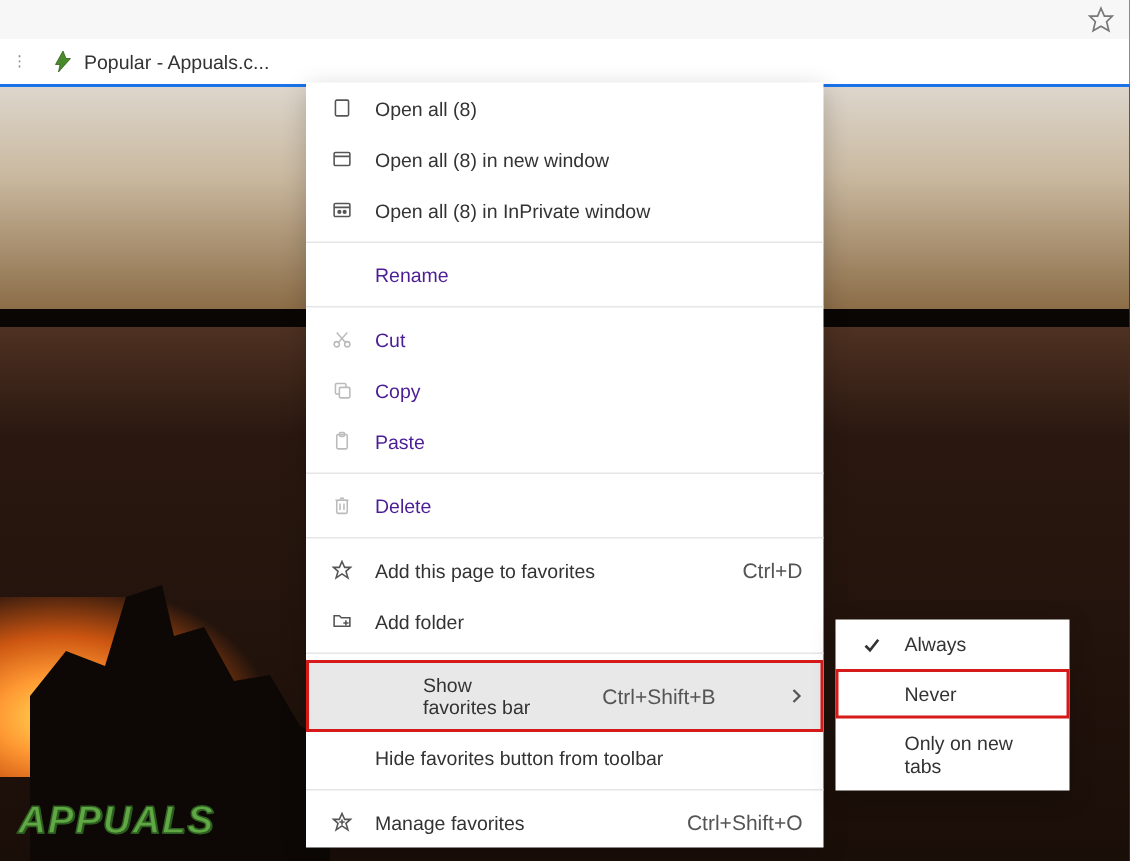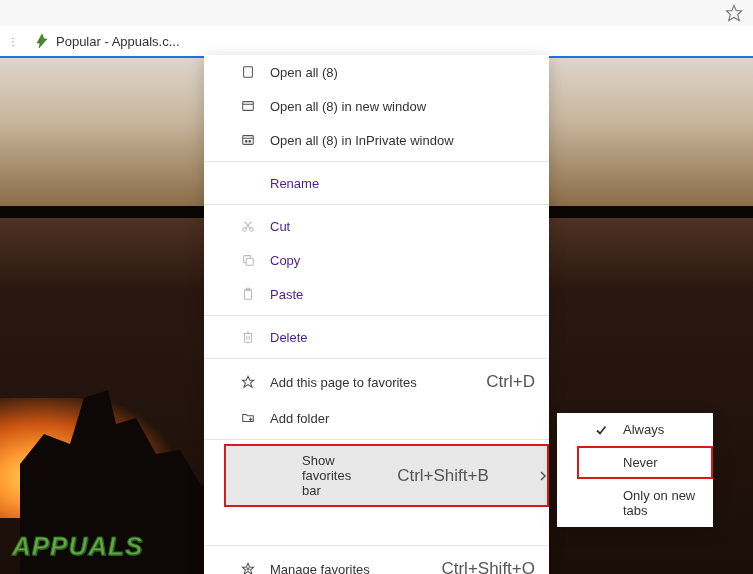--- a/index.html
+++ b/index.html
@@ -123,35 +123,34 @@
       left: 557px;
       width: 156px;
     }
     .menu-item {
       display: flex;
       align-items: center;
       padding: 9px 14px 9px 16px;
       cursor: pointer;
       gap: 14px;
       position: relative;
-      margin-left: 20px;
     }
     .menu-item.disabled { color: #4c1d95; cursor: default; }
     .menu-item.highlighted { background: #e8e8e8; gap: 46px; }
     .menu-item.red-outline { outline: 2px solid #d61a1a; outline-offset: -2px; }
     .menu-icon {
       width: 16px;
       height: 16px;
       flex-shrink: 0;
       display: flex;
       align-items: center;
       justify-content: center;
     }
     .menu-label { flex: 1; }
-    .menu-shortcut { color: #555; font-size: 17px; }
+    .menu-shortcut { color: #555; font-size: 14px; }
     .menu-arrow { color: #666; font-size: 10px; margin-left: 4px; }
     .menu-sep {
       height: 1px;
       background: #e6e6e6;
       margin: 4px 0;
     }
     .check-col {
       width: 16px;
       flex-shrink: 0;
       display: flex;
@@ -295,20 +294,21 @@
     <span class="menu-label">Show favorites bar</span>
     <span class="menu-shortcut">Ctrl+Shift+B</span>
     <span class="menu-arrow">
       <svg width="8" height="12" viewBox="0 0 8 12" fill="none" stroke="#555" stroke-width="1.5">
           <polyline points="2,2 6,6 2,10"></polyline>
         </svg>
     </span>
   </div>
   <div class="menu-item">
     <span class="menu-icon"></span>
+    <span class="menu-label">Hide favorites button from toolbar</span>
   </div>
   <div class="menu-sep"></div>
   <div class="menu-item">
     <span class="menu-icon">
       <svg width="14" height="14" viewBox="0 0 16 16" fill="none" stroke="#555" stroke-width="1.2">
           <polygon points="8,1.5 10,6 14.5,6 11,9 12.5,14 8,11 3.5,14 5,9 1.5,6 6,6"></polygon>
           <line x1="8" y1="6" x2="8" y2="10"></line>
           <line x1="6" y1="8" x2="10" y2="8"></line>
         </svg>
     </span>

